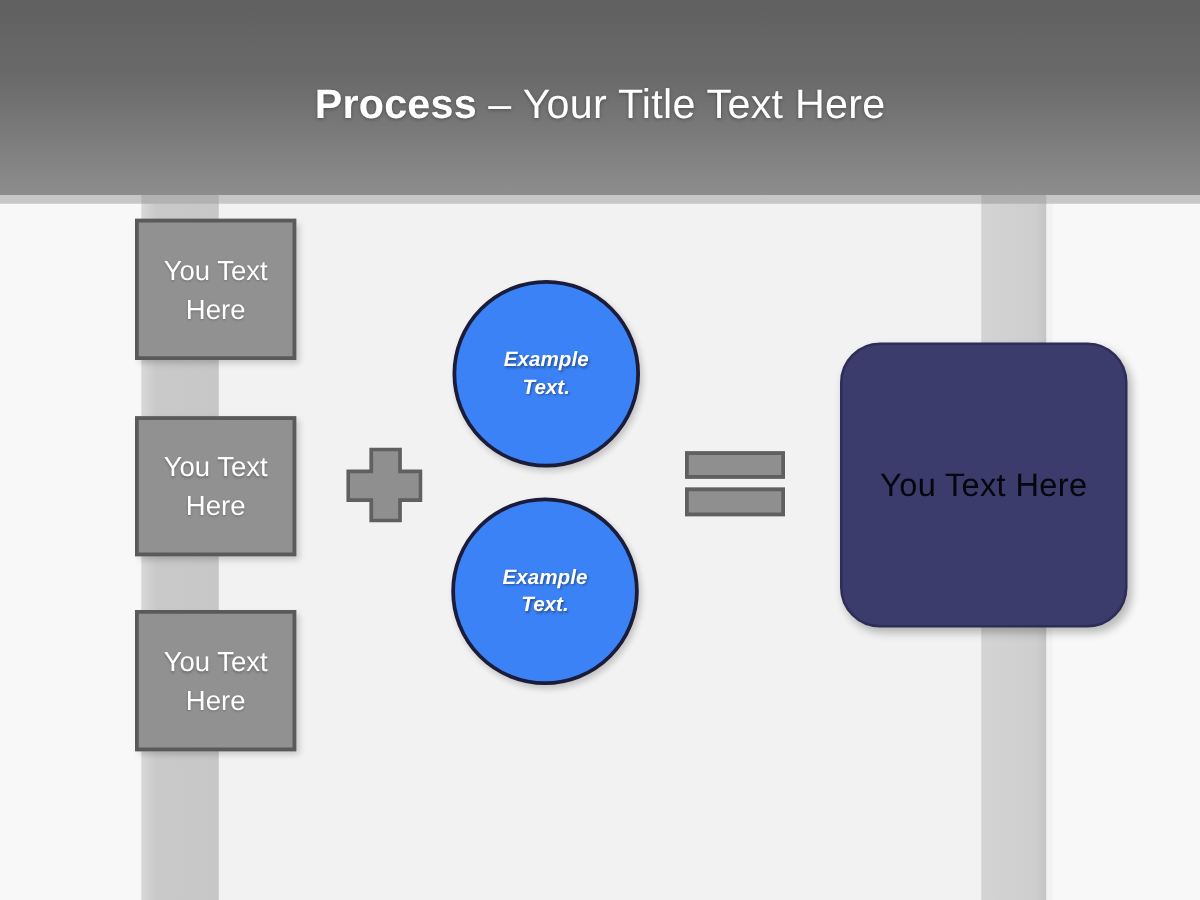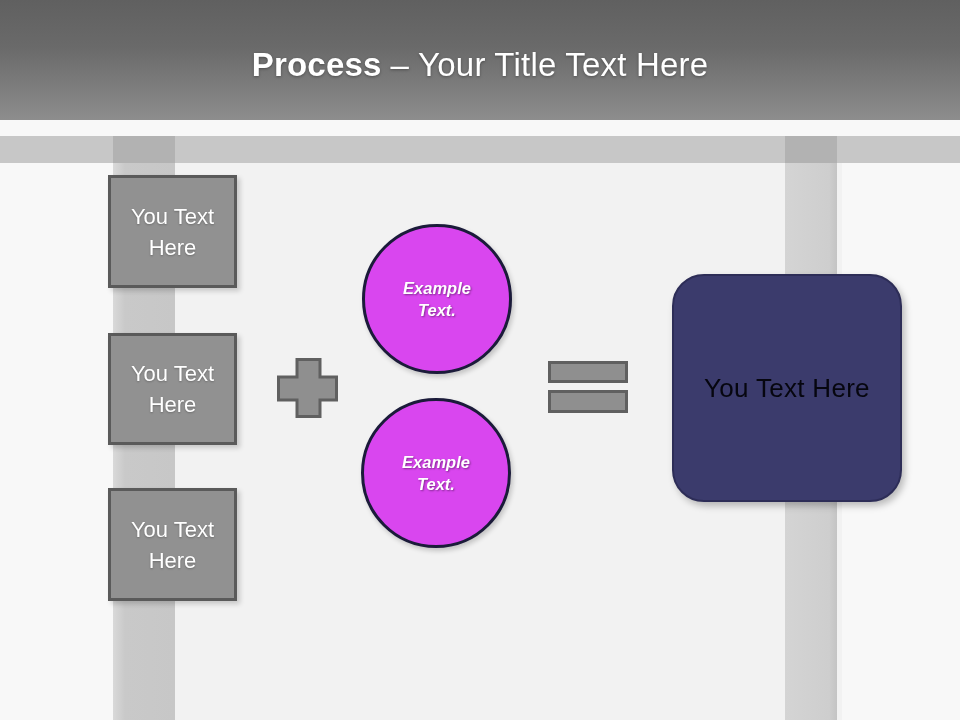--- a/index.html
+++ b/index.html
@@ -8,21 +8,21 @@
     background:#f8f8f8;
     font-family:"Liberation Sans", sans-serif;
     -webkit-font-smoothing:antialiased;
   }
   
   .panel{
     position:absolute;left:116px;top:136px;width:726px;height:584px;
     background:#f2f2f2;z-index:0;
   }
   .header{
-    position:absolute;left:0;top:0;width:960px;height:120px;
+    position:absolute;left:0;top:0;width:960px;height:156px;
     background:linear-gradient(180deg,#606060 0%,#6a6a6a 40%,#8d8d8d 100%);
     z-index:3;display:flex;align-items:center;justify-content:center;
   }
   .title{
     color:#ffffff;font-size:33px;letter-spacing:.2px;margin-top:10px;
     text-shadow:0 1px 3px rgba(0,0,0,.35);white-space:nowrap;
   }
   .title .b{font-weight:bold;}
   .title .dash{margin:0 9px;}
   .hband{
@@ -51,21 +51,21 @@
     z-index:4;
   }
   .graybox .lbl{
     color:#ffffff;font-size:22px;line-height:31px;padding:0 6px;
     text-shadow:0 1px 2px rgba(0,0,0,.25);
   }
   .box1{top:175px;} .box2{top:333px;height:112px;} .box3{top:488px;}
 
   .circle{
     position:absolute;width:150px;height:150px;box-sizing:border-box;
-    background:#d946ef;border:3px solid #1b1b3a;border-radius:50%;
+    background:#3b82f6;border:3px solid #1b1b3a;border-radius:50%;
     box-shadow:2px 3px 5px rgba(0,0,0,.2);
     display:flex;flex-direction:column;align-items:center;justify-content:center;
     text-align:center;z-index:4;
   }
   .circle .lbl{
     color:#ffffff;font-size:16.5px;font-weight:bold;font-style:italic;
     line-height:22px;text-shadow:1px 1px 2px rgba(0,0,0,.4);
   }
   .circ1{left:362px;top:224px;}
   .circ2{left:361px;top:398px;}

